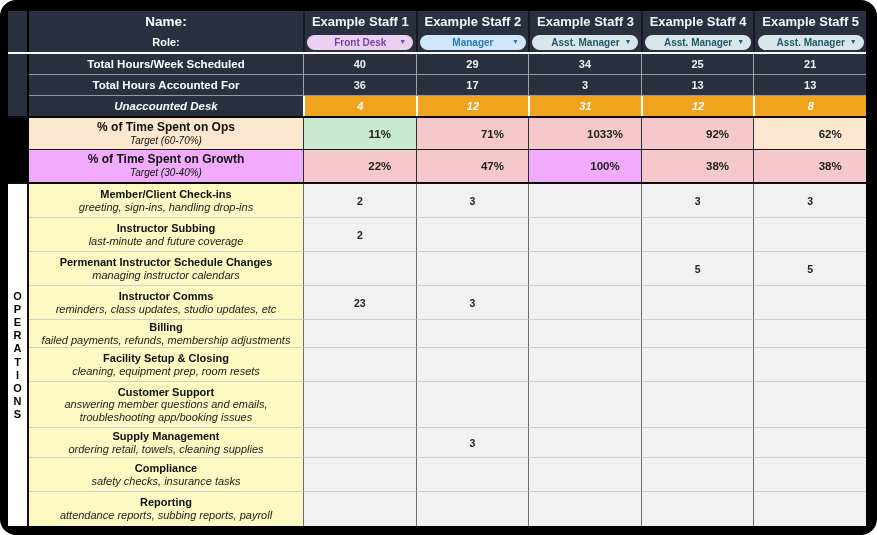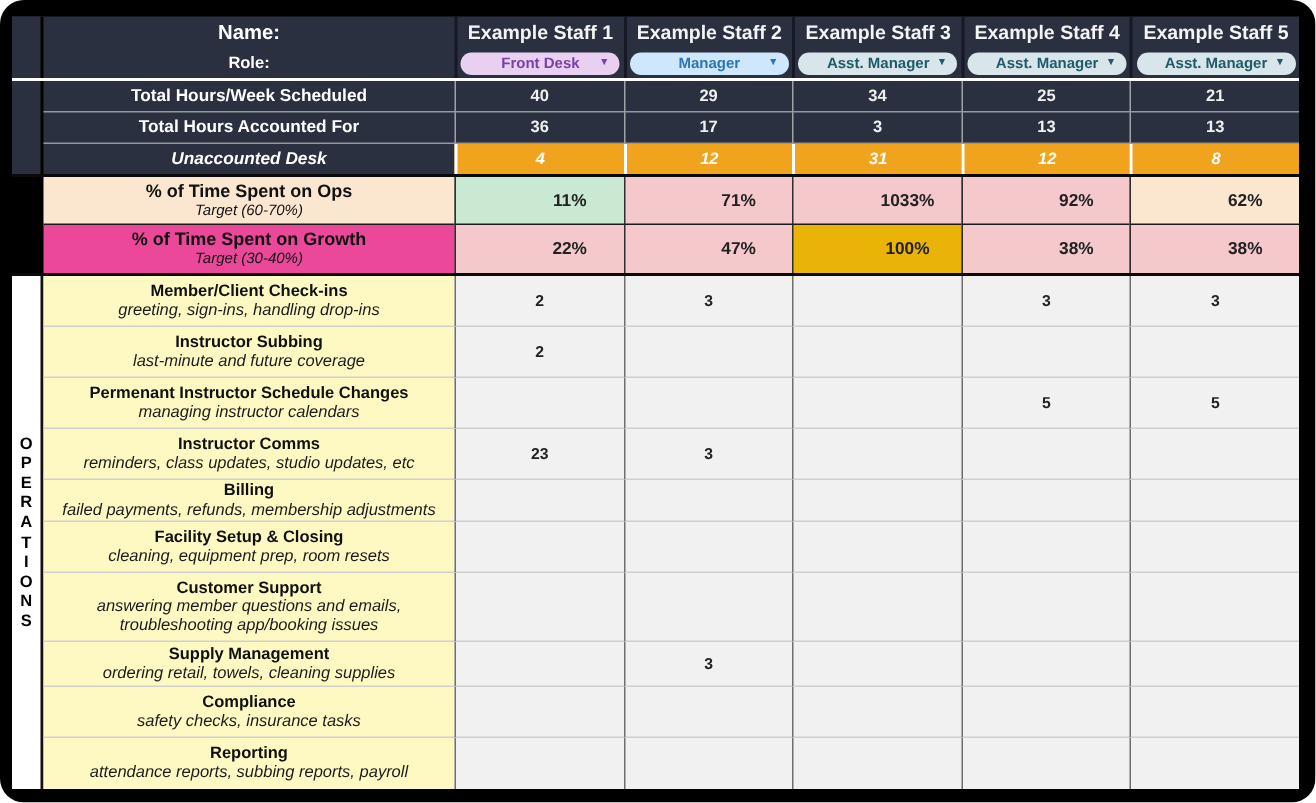--- a/index.html
+++ b/index.html
@@ -122,27 +122,27 @@
     <div class="cell stack p-label" style="background: rgb(251, 231, 207);">
       <div class="p-title">% of Time Spent on Ops</div>
       <div class="p-sub">Target (60-70%)</div>
     </div>
     <div class="cell p-val" style="background: rgb(201, 233, 210);">11%</div>
     <div class="cell p-val" style="background: rgb(245, 201, 203);">71%</div>
     <div class="cell p-val" style="background: rgb(245, 201, 203);">1033%</div>
     <div class="cell p-val" style="background: rgb(245, 201, 203);">92%</div>
     <div class="cell p-val" style="background: rgb(251, 231, 207);">62%</div>
 
-    <div class="cell stack p-label rowB2" style="border-bottom: none; background: #ec4899;">
+    <div class="cell stack p-label rowB2" style="border-bottom: none; background: #f0abfc;">
       <div class="p-title">% of Time Spent on Growth</div>
       <div class="p-sub">Target (30-40%)</div>
     </div>
     <div class="cell p-val" style="border-bottom: none; background: rgb(245, 201, 203);">22%</div>
     <div class="cell p-val" style="border-bottom: none; background: rgb(245, 201, 203);">47%</div>
-    <div class="cell p-val" style="border-bottom: none; background: #eab308;">100%</div>
+    <div class="cell p-val" style="border-bottom: none; background: #f0abfc;">100%</div>
     <div class="cell p-val" style="border-bottom: none; background: rgb(245, 201, 203);">38%</div>
     <div class="cell p-val" style="border-bottom: none; background: rgb(245, 201, 203);">38%</div>
   </div>
 
   <div class="cols sectionC">
     <div class="gutter">
       <div>O</div>
       <div>P</div>
       <div>E</div>
       <div>R</div>

